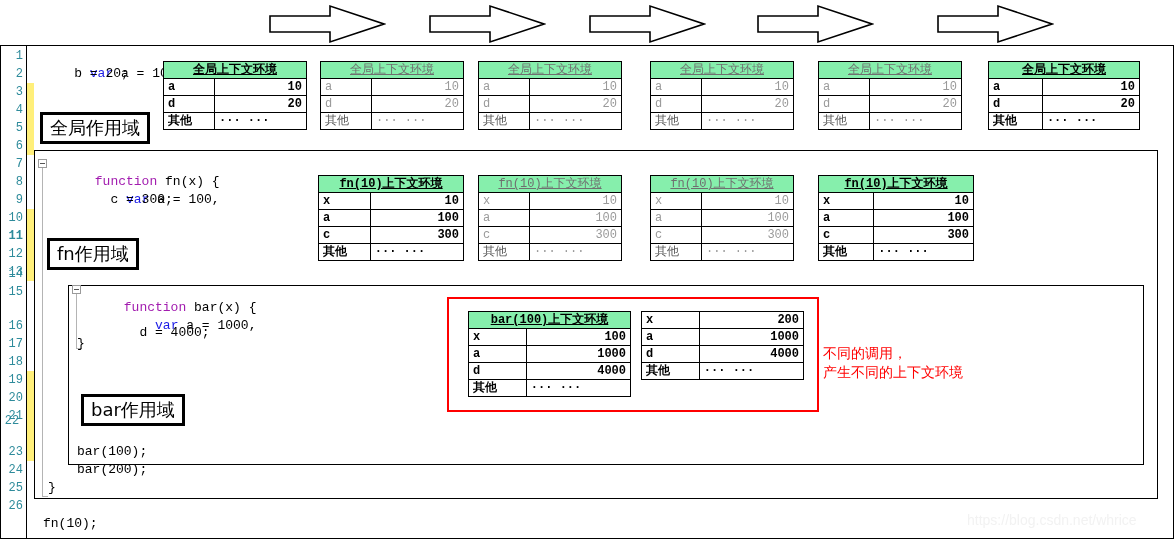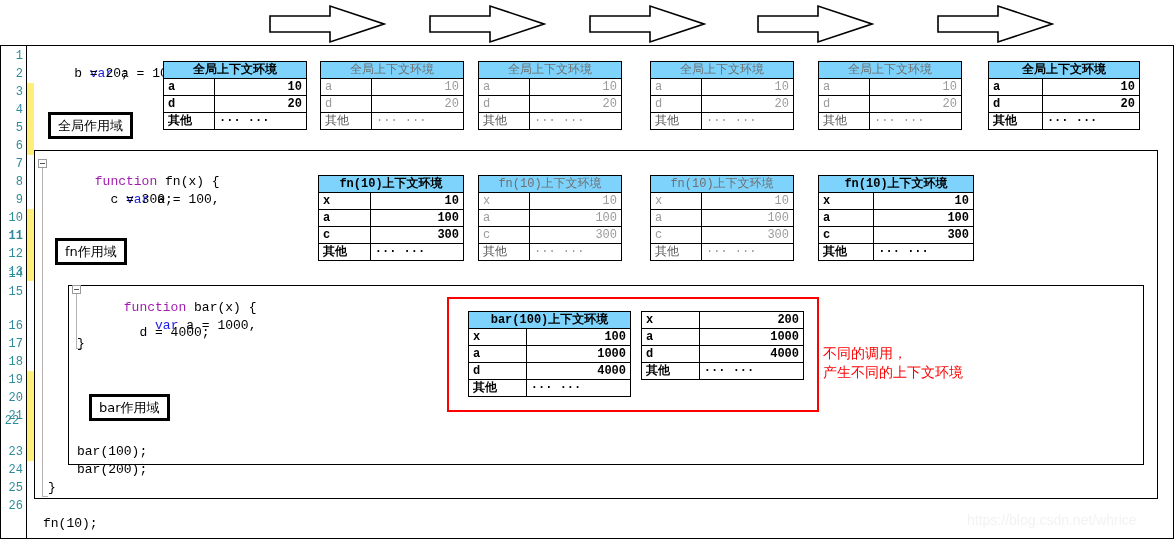--- a/index.html
+++ b/index.html
@@ -54,36 +54,35 @@
   }
   .foldline{position:absolute;width:1px;background:#b4b4b4;}
   .foldfoot{position:absolute;height:1px;background:#b4b4b4;}
 
   
   .scopebox{position:absolute;border:1px solid #000;box-sizing:border-box;}
 
   
   .scopelabel{
     position:absolute;border:3px solid #000;background:#fff;
-    font-size:13px;line-height:1;color:#000;
+    font-size:18px;line-height:1;color:#000;
     padding:4px 7px;box-sizing:border-box;white-space:nowrap;
     font-family:"DejaVu Sans","Liberation Sans",sans-serif;
-    margin-left:8px;
   }
 
   
   .ctx{
     position:absolute;border-collapse:collapse;
     font-family:"Liberation Mono","DejaVu Sans Mono",monospace;
     font-size:12px;
     background:#fff;
   }
   .ctx td,.ctx th{border:1px solid #000;padding:0 4px;height:16px;line-height:16px;}
   .ctx th{
-    background:#7dd3fc;text-align:center;font-weight:bold;
+    background:#86efac;text-align:center;text-decoration:underline;font-weight:bold;
   }
   .ctx td.k{text-align:left;}
   .ctx td.v{text-align:right;}
   .ctx td.dots{text-align:left;letter-spacing:0px;}
   .ctx .other{font-weight:bold;}
   .ctx.bold, .ctx.bold th, .ctx.bold td{font-weight:bold;color:#000;}
   .ctx.dim, .ctx.dim th, .ctx.dim td{font-weight:normal;color:#9a9a9a;}
   .ctx.dim td,.ctx.dim th{border-color:#000;}
   .ctx.dim th{color:#6f6f6f;}
   .ctx.dim .other{font-weight:normal;color:#555;}

